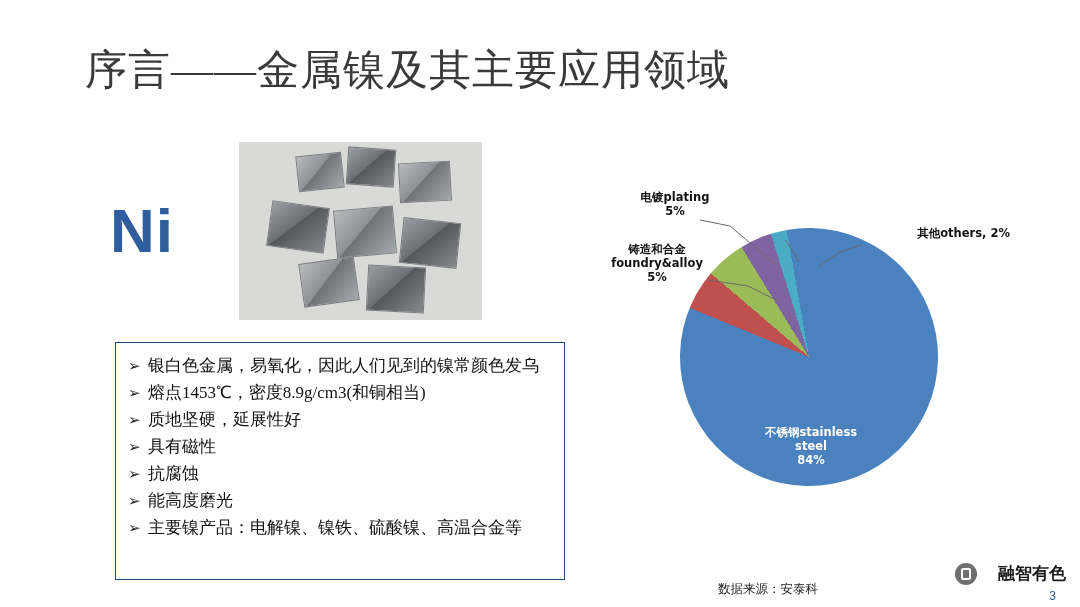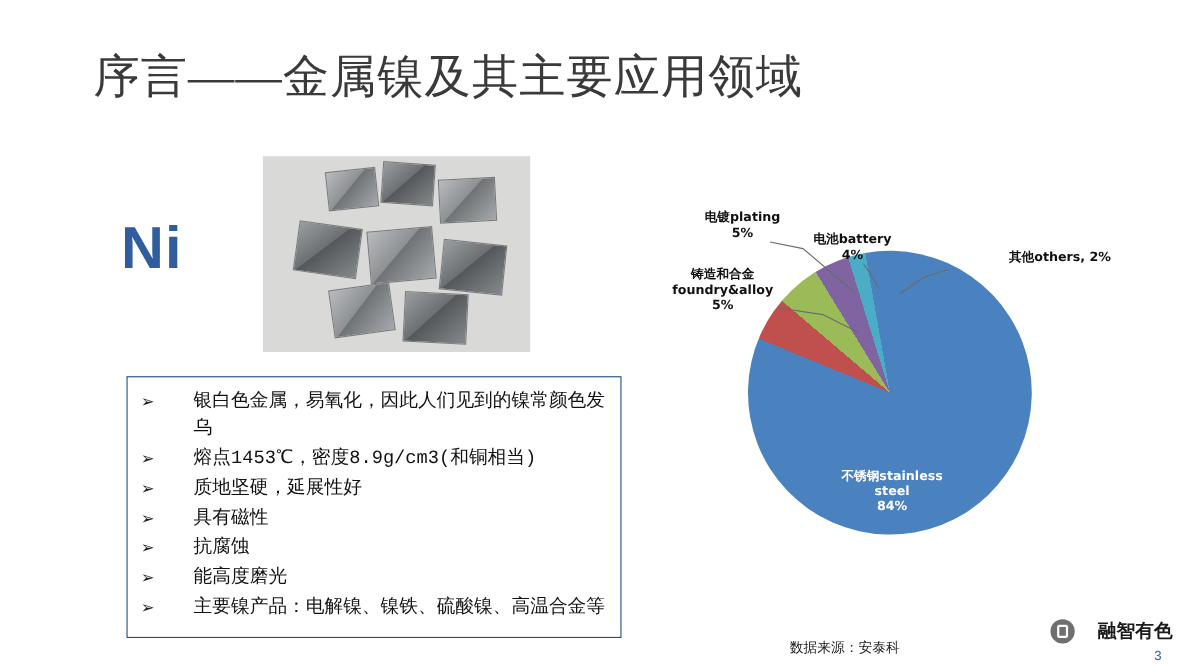--- a/index.html
+++ b/index.html
@@ -31,21 +31,21 @@
     letter-spacing: 1px;
     font-family: Liberation Serif, serif;
     font-weight: 400;
     white-space: nowrap;
   }
   
   .ni-logo {
     position: absolute;
     left: 110px;
     top: 195px;
-    font-size: 54px;
+    font-size: 62px;
     font-weight: bold;
     color: #2f5d9e;
     font-family: "Liberation Sans", sans-serif;
     letter-spacing: 1px;
   }
   
   .photo {
     position: absolute;
     left: 239px;
     top: 142px;
@@ -83,23 +83,22 @@
     font-size: 15px;
     line-height: 25px;
     width: 20px;
     flex: 0 0 20px;
     text-align: left;
   }
   .bullet-text {
     font-size: 17px;
     line-height: 25px;
     color: #111;
-    font-family: Liberation Mono, monospace;
+    font-family: Liberation Serif, serif;
     flex: 1;
-    margin-left: 28px;
   }
   
   .chart-area {
     position: absolute;
     left: 580px;
     top: 170px;
     width: 460px;
     height: 400px;
   }
   .pie {
@@ -232,24 +231,20 @@
       <polyline points="205,70 212,80 219,92" fill="none" stroke="#6a6a6a" stroke-width="1"></polyline>
       <polyline points="128,110 168,116 200,132" fill="none" stroke="#6a6a6a" stroke-width="1"></polyline>
       <polyline points="282,75 260,82 238,97" fill="none" stroke="#6a6a6a" stroke-width="1"></polyline>
     </svg>
 
     <div class="pie-label" style="left:45px; top:20px; width:100px;">
       <span>电镀plating</span><br>
       <span>5%</span>
     </div>
 
-    <div class="pie-label" style="left:140px; top:40px; width:110px;">
-      <span>电池battery</span><br>
-      <span>4%</span>
-    </div>
 
     <div class="pie-label" style="left:18px; top:72px; width:118px;">
       <span>铸造和合金</span><br>
       <span>foundry&amp;alloy</span><br>
       <span>5%</span>
     </div>
 
     <div class="pie-label" style="left:272px; top:56px; width:130px; text-align:right;margin-left:28px;">其他others, 2%</div>
 
     <div class="pie-label inside" style="left:166px; top:255px; width:130px;">

